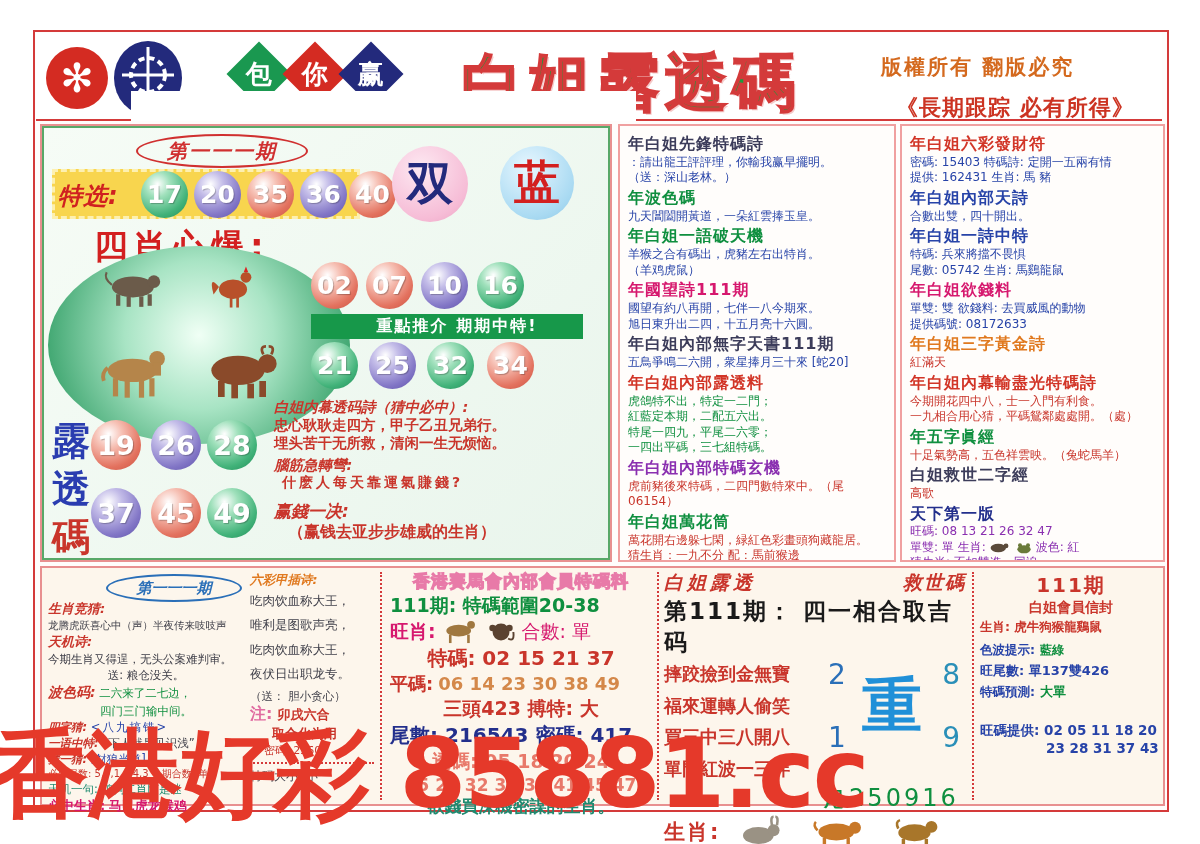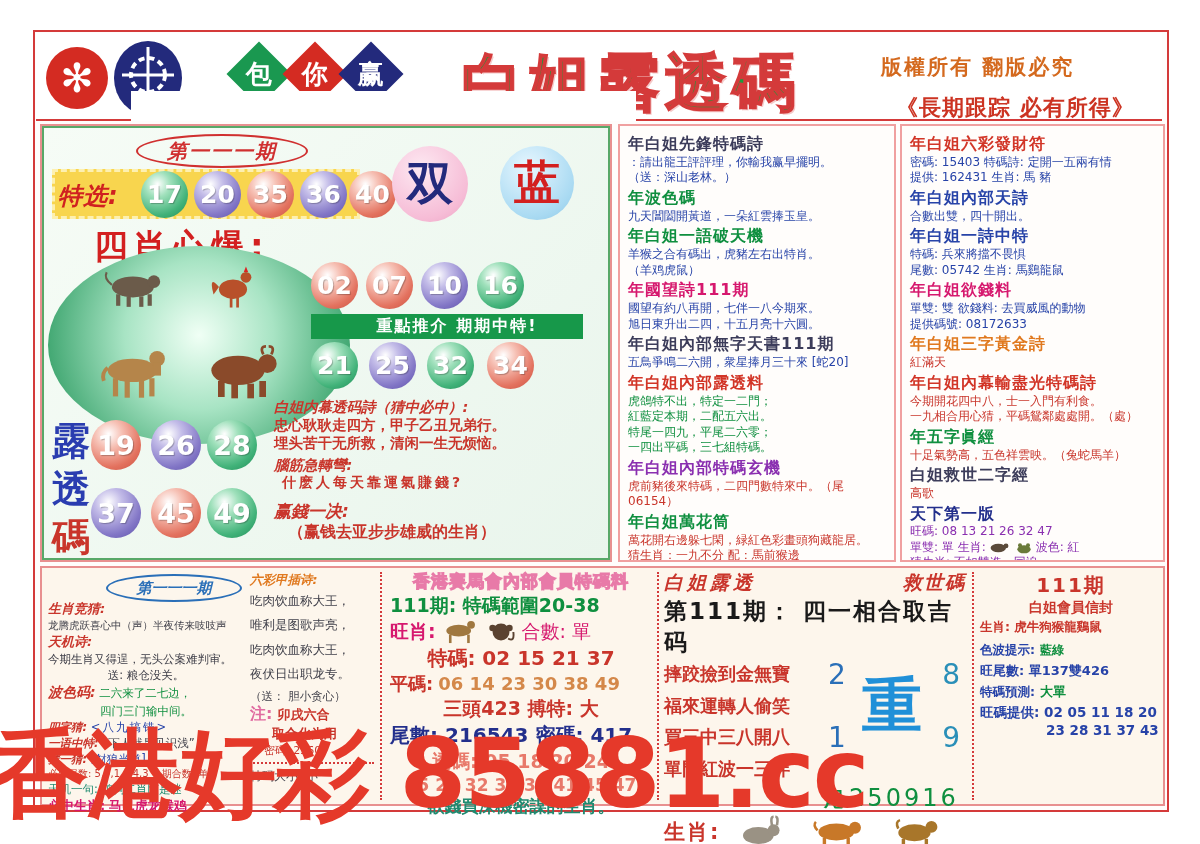--- a/index.html
+++ b/index.html
@@ -379,19 +379,19 @@
 
     <div class="abs" style="left:938px;top:4px;width:182px">
       <div class="c-red" style="font-weight:bold;font-size:20px;text-align:center;letter-spacing:2px">111期</div>
       <div class="c-red" style="font-weight:bold;font-size:14px;text-align:center">白姐會員信封</div>
       <div class="c-red" style="font-weight:bold;font-size:12.5px;margin-top:2px">生肖: 虎牛狗猴龍鷄鼠</div>
       <div style="margin-top:3px"><span class="c-blue" style="font-weight:bold;font-size:12.5px">色波提示:</span>
         <span class="c-green" style="font-weight:bold;font-size:12px">藍綠</span></div>
       <div class="c-blue" style="font-weight:bold;font-size:13px;margin-top:3px">旺尾數: 單137雙426</div>
       <div style="margin-top:1px"><span class="c-blue" style="font-weight:bold;font-size:12.5px">特碼預測:</span>
         <span class="c-green" style="font-weight:bold;font-size:13px">大單</span></div>
-      <div class="c-blue" style="font-weight:bold;font-size:13.5px;margin-top:3px">旺碼提供: 02 05 11 18 20</div>
+      <div class="c-blue" style="font-weight:bold;font-size:13.5px;margin-top:21px">旺碼提供: 02 05 11 18 20</div>
       <div class="c-blue" style="font-weight:bold;font-size:13.5px;margin-left:66px">23 28 31 37 43</div>
     </div>
   </div>
 
   <div class="abs" id="wm">香港好彩 85881.cc</div>
 </div>
 
 </body></html>

